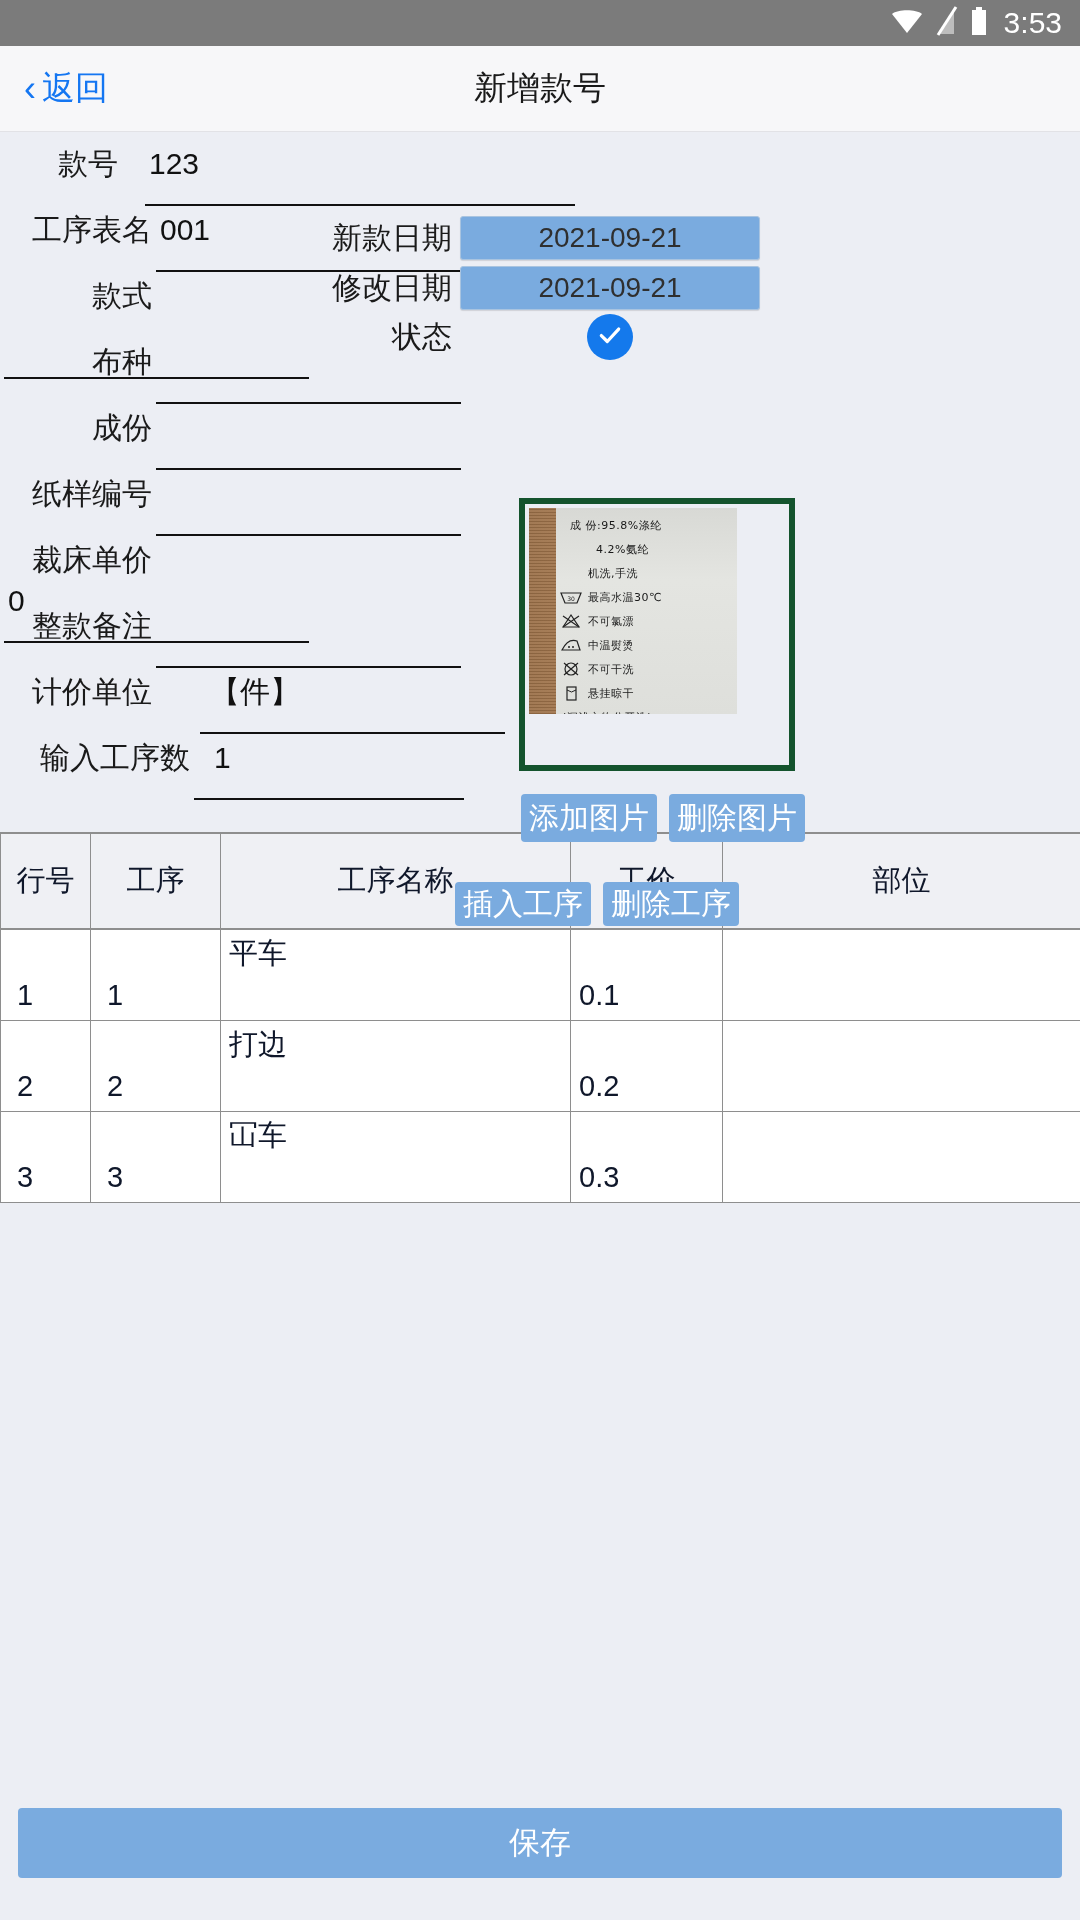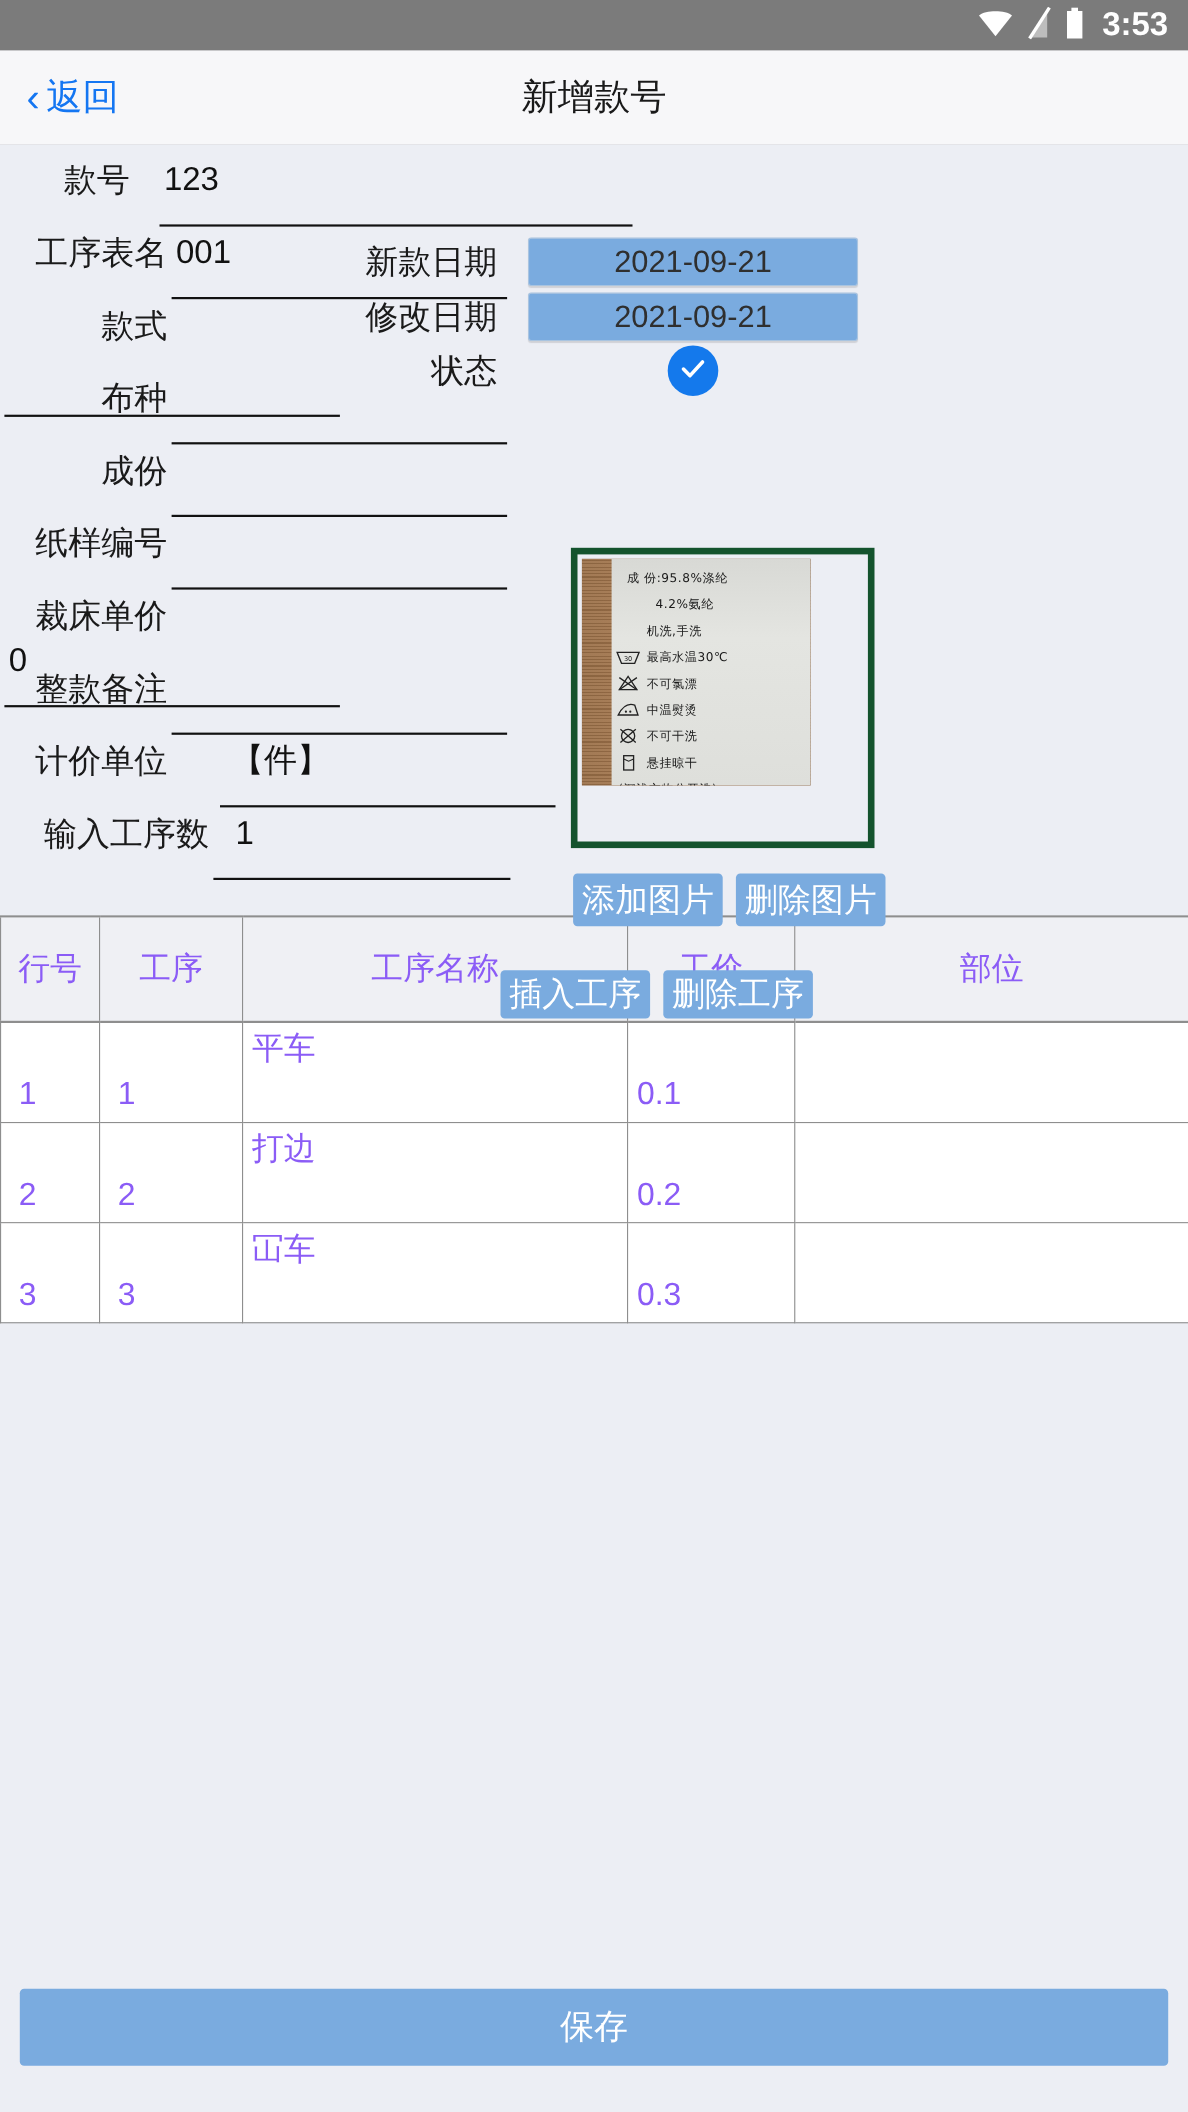--- a/index.html
+++ b/index.html
@@ -11,21 +11,21 @@
   }
 
   
   .statusbar {
     height: 46px; background: #7b7b7b;
     display: flex; align-items: center; justify-content: flex-end;
     padding-right: 18px; gap: 10px;
   }
   .statusbar .sb-icons { display: flex; align-items: center; gap: 12px; }
   .sb-time {
-    color: #ffffff; font-size: 30px; font-weight: bold;
+    color: #ffffff; font-size: 30px; font-weight: normal;
     letter-spacing: 0px; margin-left: 6px;
   }
 
   
   .appbar {
     height: 86px; background: #f7f7f9;
     display: flex; align-items: center;
     position: relative;
     border-bottom: 1px solid #e2e2e6;
   }
@@ -52,21 +52,21 @@
   }
   .fvalue {
     font-size: 30px; color: #111; border-bottom: 2px solid #111;
     height: 62px; line-height: 40px; padding-left: 4px;
   }
 
   
   .lcol-label { width: 118px; }
 
   
-  .rrow { position: absolute; display: flex; align-items: center; gap: 28px; }
+  .rrow { position: absolute; display: flex; align-items: center; gap: 8px; }
   .rlabel { font-size: 30px; color:#1a1a1a; white-space: nowrap; text-align: right; width: 152px; }
   .date-btn {
     width: 300px; height: 44px; background: #7aabdf;
     border: 1px solid #a9c4e0; border-radius: 3px;
     display: flex; align-items: center; justify-content: center;
     color: #2f2f2f; font-size: 28px; cursor: pointer;
     box-shadow: 0 1px 1px rgba(0,0,0,.12);
   }
   .status-check {
     width: 46px; height: 46px; border-radius: 50%;
@@ -125,21 +125,21 @@
   .img-btns { position: absolute; left: 521px; top: 662px; display: flex; gap: 12px; }
   .img-btns .btn-blue { width: 136px; height: 48px; }
   .proc-btns { position: absolute; left: 455px; top: 750px; display: flex; gap: 12px; }
   .proc-btns .btn-blue { width: 136px; height: 44px; }
 
   
   .tbl { width: 1080px; border-collapse: collapse; table-layout: fixed; }
   .tbl th, .tbl td {
     border: 1px solid #8e8e8e;
     font-weight: normal;
-    font-size: 29px; color: #8b5cf6;
+    font-size: 29px; color: #0f172a;
   }
   .tbl thead th {
     background: #eff0f4;
     height: 96px;
     text-align: center;
     vertical-align: middle;
     border-top: 2px solid #8e8e8e;
     border-bottom: 2px solid #8e8e8e;
   }
   .tbl tbody td {

